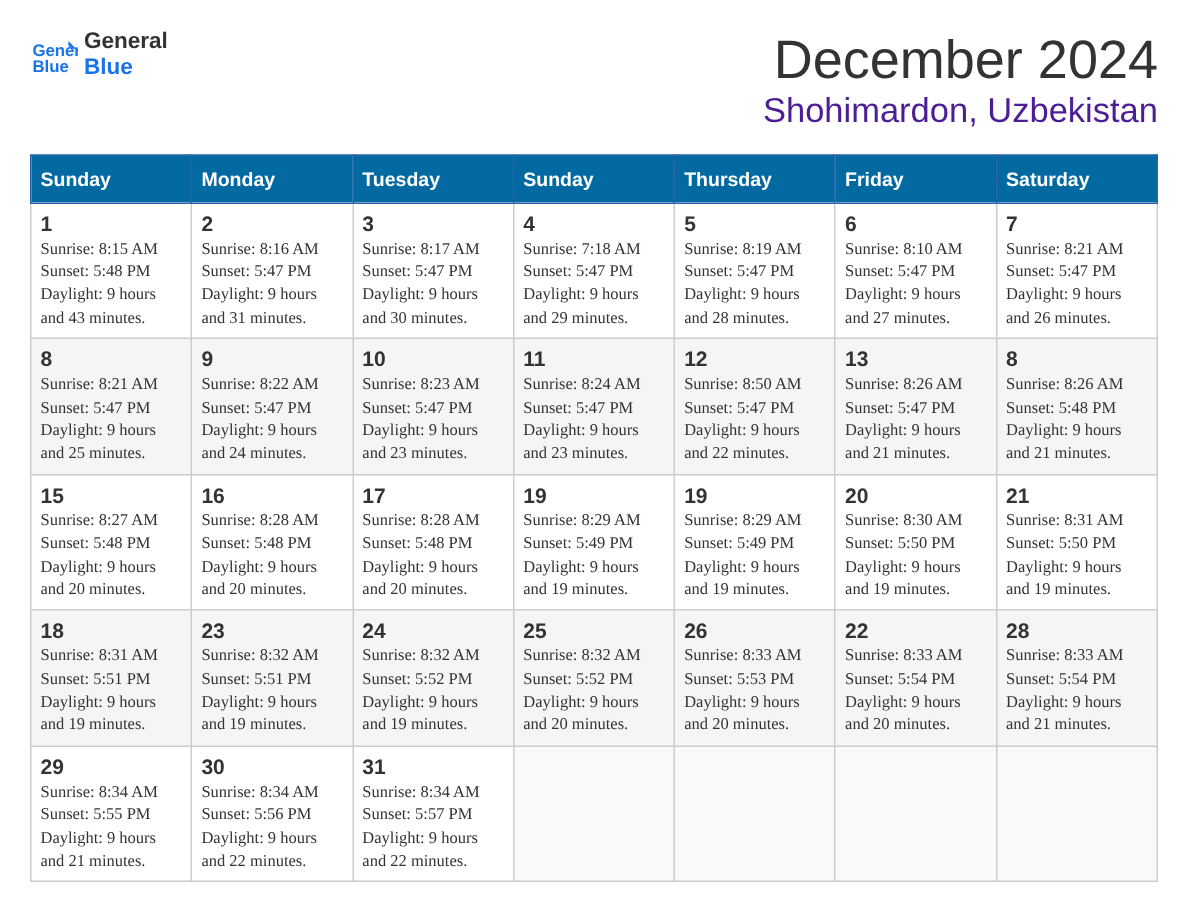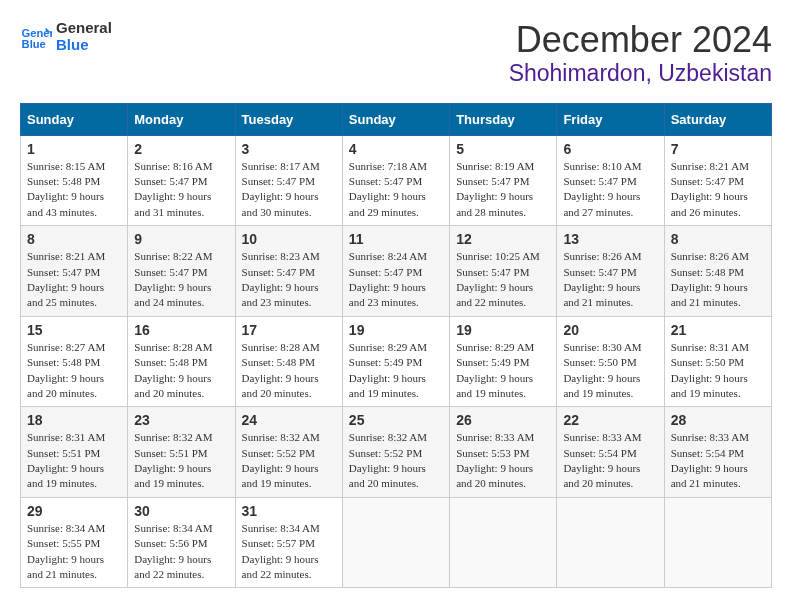--- a/index.html
+++ b/index.html
@@ -202,21 +202,21 @@
         <span class="day-num">11</span>
         <div class="day-info">
           <span>Sunrise: 8:24 AM</span><br>
           <span>Sunset: 5:47 PM</span><br>
           <span>Daylight: 9 hours and 23 minutes.</span>
         </div>
       </td>
         <td>
         <span class="day-num">12</span>
         <div class="day-info">
-          <span>Sunrise: 10:25 AM</span><br>
+          <span>Sunrise: 8:50 AM</span><br>
           <span>Sunset: 5:47 PM</span><br>
           <span>Daylight: 9 hours and 22 minutes.</span>
         </div>
       </td>
         <td>
         <span class="day-num">13</span>
         <div class="day-info">
           <span>Sunrise: 8:26 AM</span><br>
           <span>Sunset: 5:47 PM</span><br>
           <span>Daylight: 9 hours and 21 minutes.</span>

